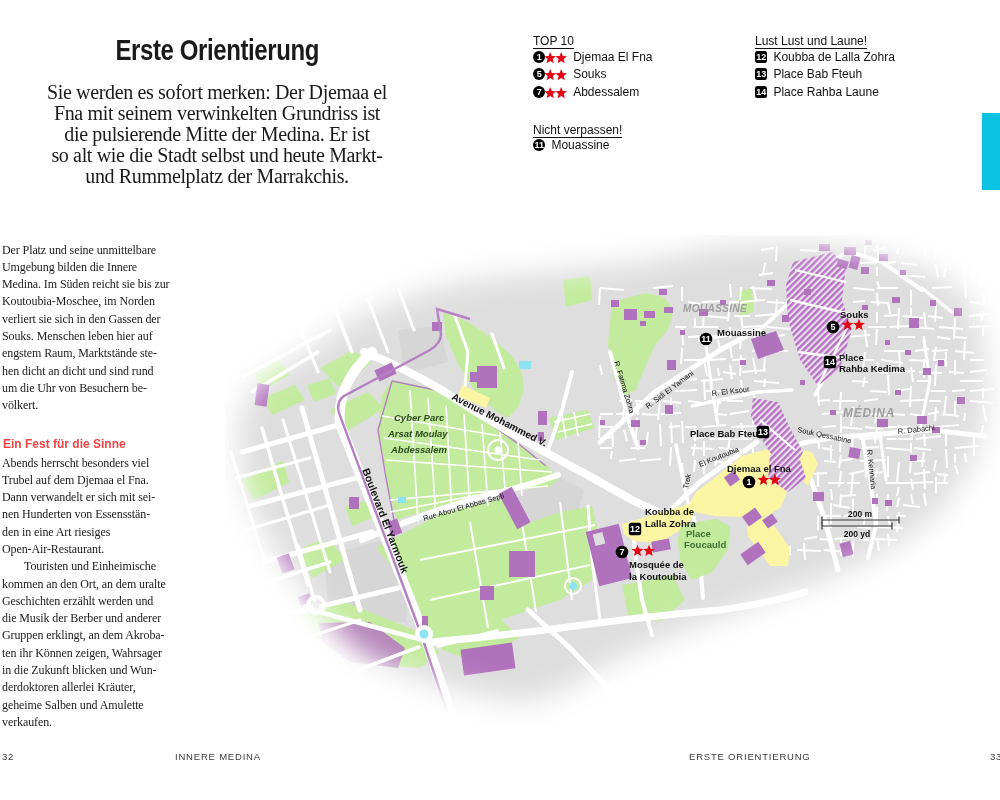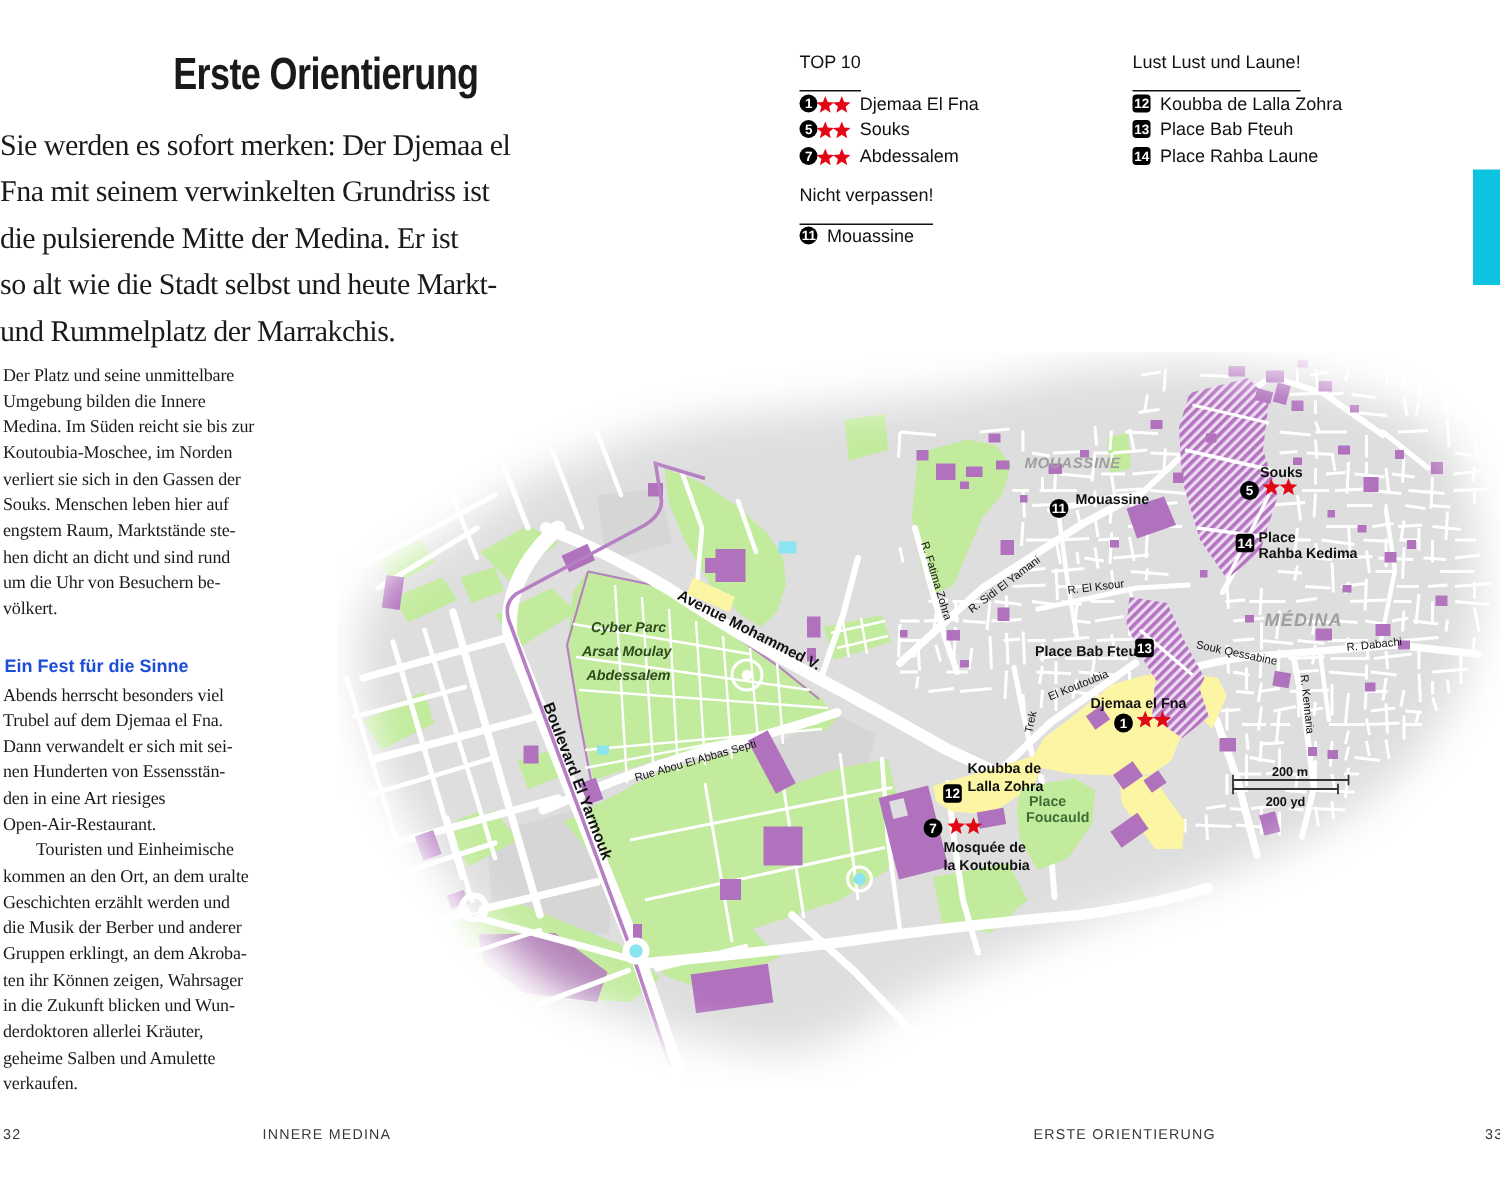--- a/index.html
+++ b/index.html
@@ -1,22 +1,22 @@
 <!DOCTYPE html>
 <html><head><meta charset="utf-8"><style>
 *{margin:0;padding:0;box-sizing:border-box}
 html,body{width:1000px;height:800px;background:#fff;overflow:hidden}
 body{font-family:"Liberation Sans",sans-serif;position:relative;color:#111}
 h1{position:absolute;top:33px;left:0;width:434px;text-align:center;font-size:30px;font-weight:bold;color:#1a1a1a}
 h1 span{display:inline-block;transform:scaleX(0.80);transform-origin:50% 50%;letter-spacing:-0.5px}
-.intro{position:absolute;top:82px;left:0;width:434px;text-align:left;font-family:"Liberation Serif",serif;font-size:20px;line-height:31px;letter-spacing:-0.35px;color:#1a1a1a}
+.intro{position:absolute;top:82px;left:0;width:434px;text-align:center;font-family:"Liberation Serif",serif;font-size:20px;line-height:21px;letter-spacing:-0.35px;color:#1a1a1a}
 .col{position:absolute;left:2px;width:215px;font-family:"Liberation Serif",serif;font-size:12px;line-height:17.3px;letter-spacing:-0.1px;color:#1a1a1a}
-.colh{position:absolute;left:3px;font-size:12px;font-weight:bold;color:#1d4ed8}
+.colh{position:absolute;left:3px;font-size:12px;font-weight:bold;color:#ef4444}
 .lg{position:absolute;font-size:12px;color:#111}
-.lt{display:inline-block;border-bottom:1.2px solid #111;padding-bottom:12px;margin-top:3px;margin-bottom:-1px;white-space:nowrap}
+.lt{display:inline-block;border-bottom:1.2px solid #111;padding-bottom:0px;margin-top:3px;margin-bottom:-1px;white-space:nowrap}
 .row{display:flex;align-items:center;height:17.5px;white-space:nowrap}
 .ci{display:inline-block;width:12.4px;height:12.4px;background:#000;color:#fff;border-radius:50%;font-size:9px;font-weight:bold;line-height:12.4px;text-align:center;flex:0 0 auto}
 .sq{display:inline-block;width:12.4px;height:12.4px;background:#000;color:#fff;border-radius:2.5px;font-size:9px;font-weight:bold;line-height:12.4px;text-align:center;flex:0 0 auto}
 .rt{margin-left:6px}
 .foot{position:absolute;font-size:9.5px;letter-spacing:0.8px;color:#3a3a3a}
 .tab{position:absolute;left:982px;top:113px;width:18px;height:77px;background:#0cc3e2}
 </style></head><body>
 <h1><span>Erste Orientierung</span></h1>
 <div class="intro">Sie werden es sofort merken: Der Djemaa el<br>
 Fna mit seinem verwinkelten Grundriss ist<br>

